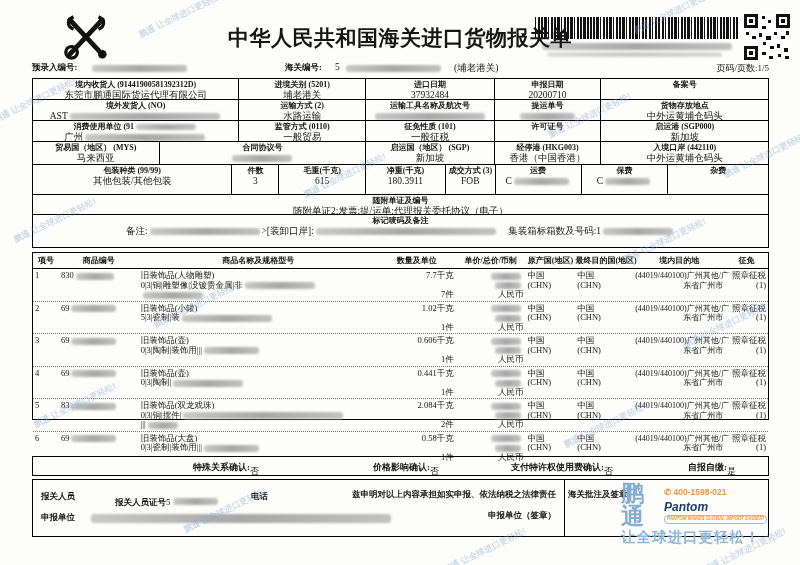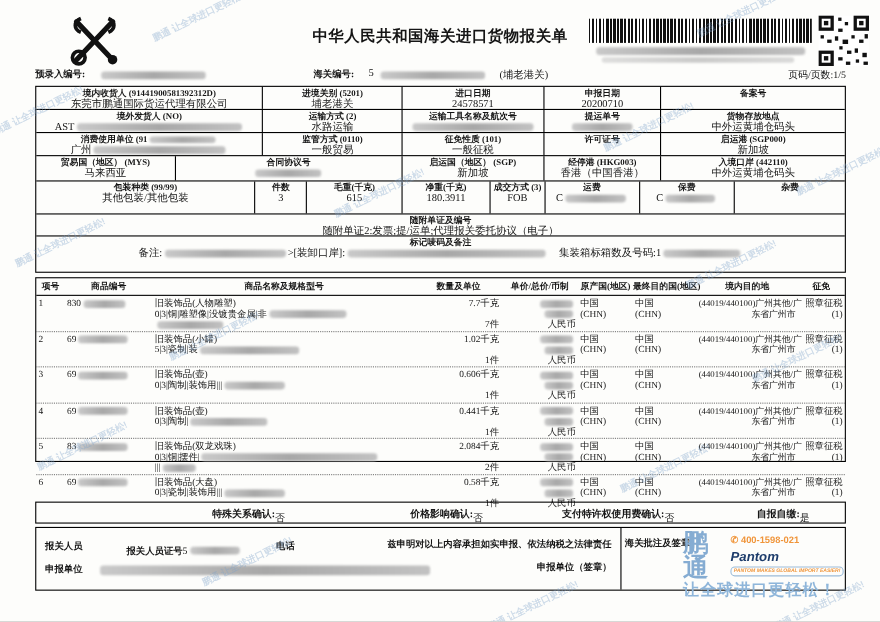--- a/index.html
+++ b/index.html
@@ -7,21 +7,21 @@
   .page{position:relative;width:800px;height:565px;background:#fdfdfb;overflow:hidden;
         font-family:"Liberation Serif",serif;color:#151515;}
   .abs{position:absolute;}
 
   
   .wm{position:absolute;color:rgba(125,162,203,.38);font-family:"Liberation Sans",sans-serif;
       font-weight:bold;font-size:8.5px;white-space:nowrap;transform:rotate(-26deg);
       pointer-events:none;z-index:6;}
 
   
-  .title{position:absolute;top:24px;left:0;width:100%;text-align:center;font-size:14px;
+  .title{position:absolute;top:24px;left:0;width:100%;text-align:center;font-size:21px;
          font-weight:bold;letter-spacing:.5px;z-index:2;}
   .barcode{position:absolute;top:17px;left:535px;width:203px;height:22px;
            background:repeating-linear-gradient(90deg,#111 0,#111 1.5px,#fff 1.5px,#fff 3px,#111 3px,#111 5.2px,#fff 5.2px,#fff 6.5px);}
   .qr{position:absolute;top:14px;left:744px;}
 
   
   .rd{display:inline-block;height:7px;background:linear-gradient(90deg,#c9c9c9,#a8a8a8,#c2c2c2);
       border-radius:3px;filter:blur(1px);vertical-align:middle;margin:0 2px;}.w26{width:26px}.w30{width:30px}.w38{width:38px}.w45{width:45px}
   .w55{width:55px}.w60{width:60px}.w70{width:70px}.w90{width:90px}.w95{width:95px}
   .w110{width:110px}.w120{width:120px}.w150{width:150px}.w160{width:160px}
@@ -176,21 +176,21 @@
       <div class="fc fw1">
         <div class="lbl"><span>境内收货人</span> <span>(91441900581392312D)</span></div>
         <div class="val">东莞市鹏通国际货运代理有限公司</div>
       </div>
       <div class="fc fw2">
         <div class="lbl"><span>进境关别</span> <span>(5201)</span></div>
         <div class="val">埔老港关</div>
       </div>
       <div class="fc fw3">
         <div class="lbl">进口日期</div>
-        <div class="val">24578571</div>
+        <div class="val">37932484</div>
       </div>
       <div class="fc fw4">
         <div class="lbl">申报日期</div>
         <div class="val">20200710</div>
       </div>
       <div class="fc fw5 last">
         <div class="lbl">备案号</div>
       </div>
     </div>
 

